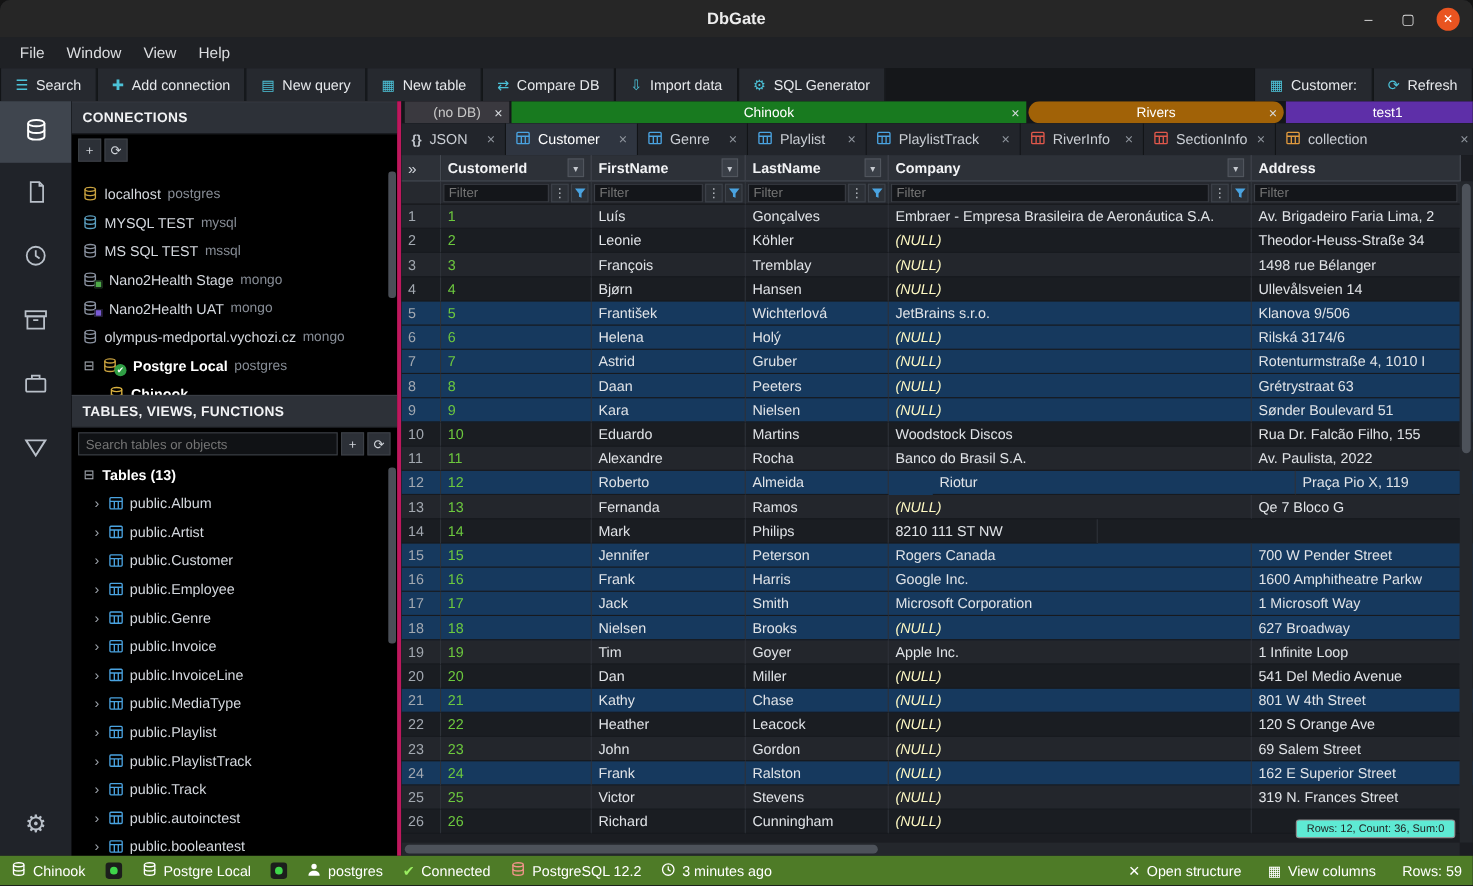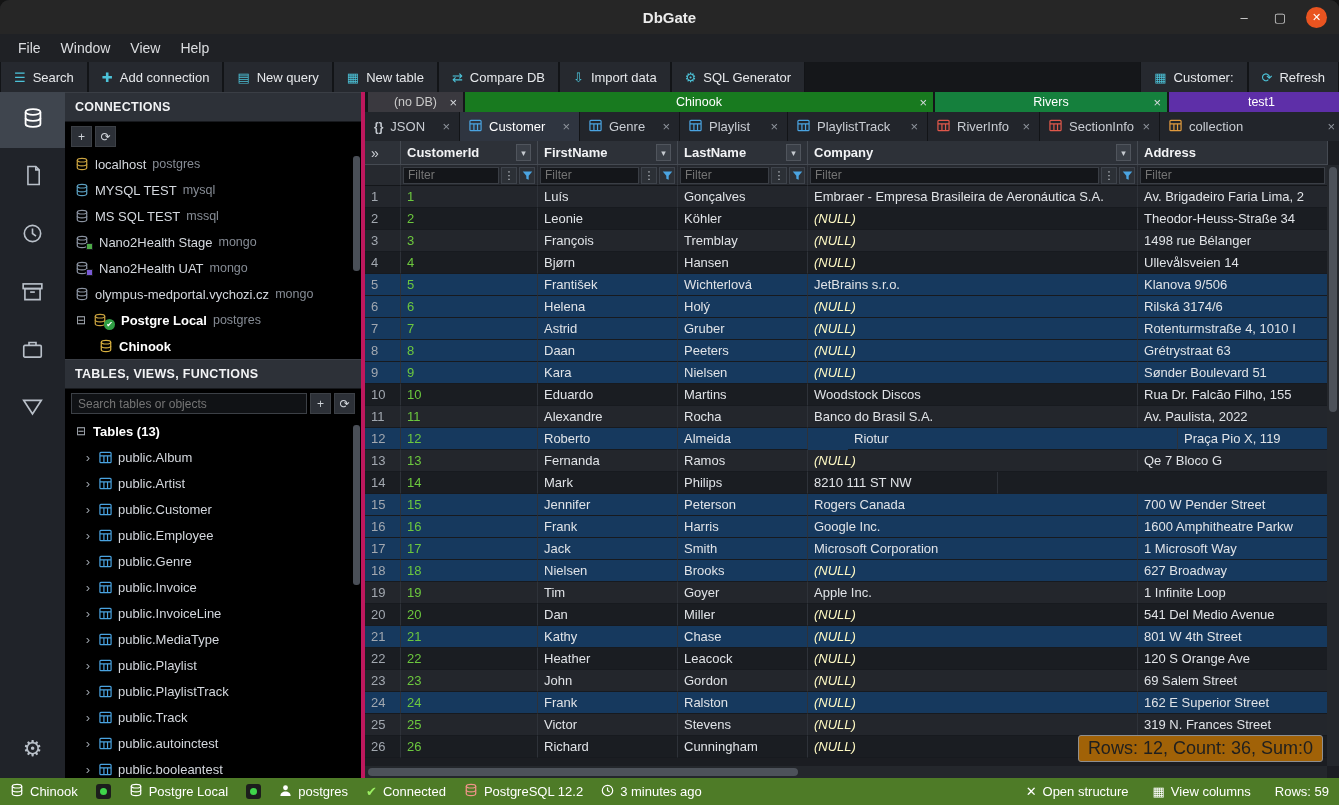--- a/index.html
+++ b/index.html
@@ -76,21 +76,21 @@
   .f-input { flex:1; min-width:0; background:#14161a; border:1px solid #3a3e45; color:#b9bec6; font-size:12px; height:17px; padding:0 4px; outline:none; }
   .f-btn { flex:none; width:16px; height:17px; background:#2c3036; border:1px solid #3e434b; display:flex; align-items:center; justify-content:center; color:#c6cad0; font-size:11px; }
   .g-row { display:flex; height:22px; }
   .g-row.odd  { background:#23262c; }
   .g-row.even { background:#1a1d22; }
   .g-row.sel  { background:#16395e; }
   .g-cell { flex:none; border-right:1px solid #2e3239; border-bottom:1px solid #171a1f; padding:0 6px; font-size:13px; color:#e0e3e7; line-height:21px; white-space:nowrap; overflow:hidden; }
   .g-cell.rn { color:#a2a8b0; }
   .g-cell.id { color:#6cc83e; }
   .g-cell .nullv, .g-cell.nullv { color:#fef9c3; font-style:italic; }
-  .sel-overlay { position:absolute; right:16px; bottom:16px; background:#a16207; color:#1f1f1f; font-size:18px; padding:2px 9px; border:1px solid #8f8f8f; border-radius:3px; }
+  .sel-overlay { position:absolute; right:16px; bottom:16px; background:#5eead4; color:#1f1f1f; font-size:10px; padding:2px 9px; border:1px solid #8f8f8f; border-radius:3px; }
   .g-vscroll { position:absolute; right:0; top:24px; bottom:12px; width:12px; background:#24272c; }
   .g-vscroll .thumb { position:absolute; left:2px; right:2px; top:2px; height:245px; background:#4d525a; border-radius:5px; }
   .g-hscroll { position:absolute; left:0; right:12px; bottom:0; height:12px; background:#24272c; }
   .g-hscroll .thumb { position:absolute; top:2px; bottom:2px; left:3px; width:430px; background:#4d525a; border-radius:5px; }
 
   
   .statusbar { position:absolute; left:0; right:0; bottom:0; height:27px; background:#4e7b27; display:flex; align-items:center; color:#fff; font-size:13px; padding:0 10px; gap:18px; }
   .sb-left { display:flex; align-items:center; gap:18px; }
   .sb-right { margin-left:auto; display:flex; align-items:center; gap:24px; }
   .sb-item { display:flex; align-items:center; gap:6px; white-space:nowrap; }
@@ -206,21 +206,21 @@
       </div>
     </div>
 
   <div class="sidebar">
     <div class="panel-header">CONNECTIONS</div>
     <div class="search-row">
       <span class="mini-btn">+</span>
       <span class="mini-btn">⟳</span>
     </div>
     <div class="tree conn">
-        <div class="tree-row" style="padding-left: 10px;">
+        <div class="tree-row" style="padding-left: 10px; margin-top: 12px;">
           <span class="tree-icon">
             <svg width="14" height="14" viewBox="0 0 16 16" fill="none" stroke="#c9a23f" stroke-width="1.4">
               <ellipse cx="8" cy="3.6" rx="5.4" ry="2.1"></ellipse>
               <path d="M2.6 3.6v8.8c0 1.2 2.4 2.1 5.4 2.1s5.4-.9 5.4-2.1V3.6"></path>
               <path d="M2.6 8c0 1.2 2.4 2.1 5.4 2.1s5.4-.9 5.4-2.1"></path>
             </svg>
           </span>
           <span class="tree-label">localhost</span>
           <span class="engine">postgres</span>
         </div>
@@ -456,21 +456,21 @@
   <div class="main">
     <div class="db-strip">
         <div class="db-tab" style="width: 95px; background: rgb(58, 57, 63); color: rgb(201, 201, 201);">
           <span class="db-tab-label">(no DB)</span>
           <span class="tab-close">×</span>
         </div>
         <div class="db-tab" style="width: 468px; background: rgb(24, 122, 31); color: rgb(255, 255, 255);">
           <span class="db-tab-label">Chinook</span>
           <span class="tab-close">×</span>
         </div>
-        <div class="db-tab" style="width: 232px; background: #15803d; color: rgb(255, 255, 255);">
+        <div class="db-tab" style="width: 232px; background: #a16207; color: rgb(255, 255, 255); border-radius: 10px;">
           <span class="db-tab-label">Rivers</span>
           <span class="tab-close">×</span>
         </div>
         <div class="db-tab" style="width: 185px; background: rgb(94, 47, 168); color: rgb(255, 255, 255);">
           <span class="db-tab-label">test1</span>
         </div>
       </div>
     <div class="file-strip">
         <div class="file-tab" style="width: 95px;">
           <span class="tab-icon json-glyph">{}</span>

